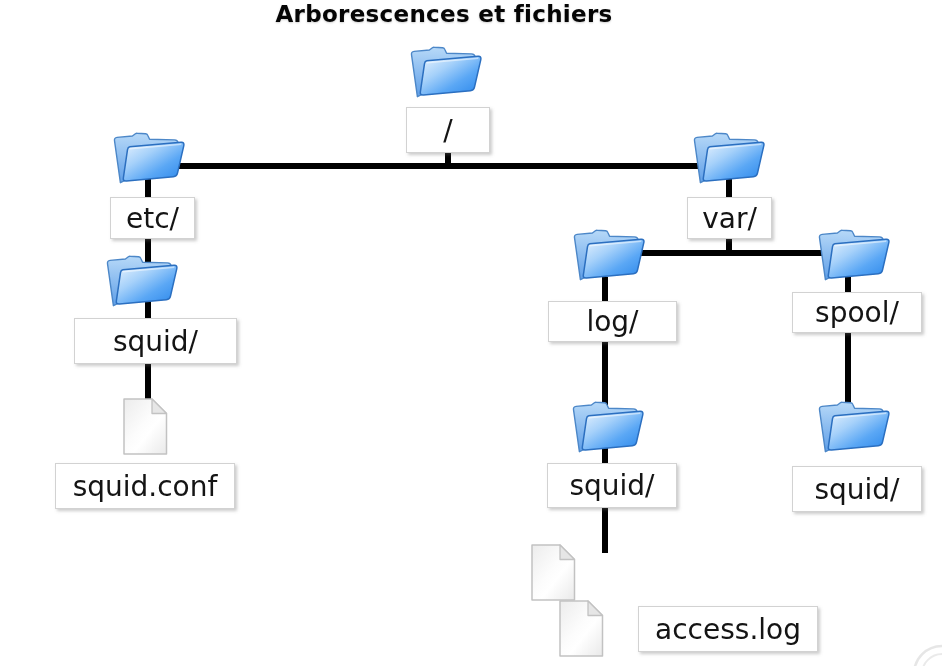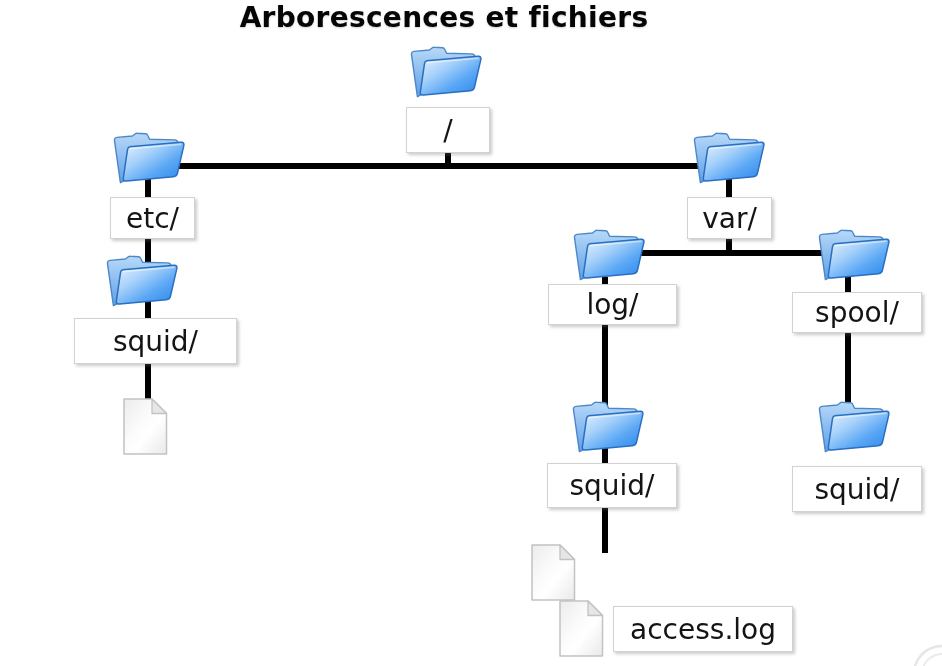--- a/index.html
+++ b/index.html
@@ -2,21 +2,21 @@
 <html><head>
 <meta charset="utf-8">
 <style>
   html,body{margin:0;padding:0;background:#fff;}
   .page{
     position:relative;width:942px;height:666px;background:#ffffff;
     overflow:hidden;font-family:"DejaVu Sans","Liberation Sans",sans-serif;
   }
   .title{
     position:absolute;left:24px;top:1px;width:840px;margin:0;
-    text-align:center;font-size:28px;font-weight:bold;color:#050505;
+    text-align:center;font-size:23px;font-weight:bold;color:#050505;
     letter-spacing:0.3px;text-shadow:0 1px 2px rgba(150,150,150,0.45);
   }
   .line{position:absolute;background:#000;}
   .label{
     position:absolute;box-sizing:border-box;background:#ffffff;
     border:1px solid #d2d2d2;box-shadow:2px 2px 3px rgba(110,110,110,0.35);
     display:flex;align-items:center;justify-content:center;
     font-size:28px;color:#141414;white-space:nowrap;
   }
   .icon{position:absolute;}
@@ -123,24 +123,25 @@
   <div class="icon" style="left:812px;top:399px;">
     <svg width="84" height="62">
         <use href="#sym-folder"></use>
       </svg>
   </div>
 
   <div class="label" style="left:406px;top:107px;width:84px;height:46px;">/</div>
   <div class="label" style="left:687px;top:197px;width:85px;height:42px;">var/</div>
   <div class="label" style="left:110px;top:197px;width:85px;height:42px;">etc/</div>
   <div class="label" style="left:74px;top:318px;width:163px;height:46px;">squid/</div>
-  <div class="label" style="left:548px;top:284px;width:129px;height:41px;">log/</div>
+  <div class="label" style="left:55px;top:463px;width:180px;height:46px;">squid.conf</div>
+  <div class="label" style="left:548px;top:301px;width:129px;height:41px;">log/</div>
   <div class="label" style="left:792px;top:292px;width:130px;height:41px;text-align:center;">spool/</div>
   <div class="label" style="left:547px;top:463px;width:130px;height:45px;">squid/</div>
-  <div class="label" style="left:613px;top:606px;width:180px;height:46px;text-align:center;">access.log</div>
+  <div class="label" style="left:638px;top:606px;width:180px;height:46px;text-align:center;">access.log</div>
   <div class="label" style="left:792px;top:466px;width:130px;height:46px;">squid/</div>
 
   <svg class="watermark" width="66" height="66">
     <circle cx="34" cy="34" r="28" fill="none" stroke="#d2d2d2" stroke-width="2.5"></circle>
     <circle cx="34" cy="34" r="20" fill="none" stroke="#dadada" stroke-width="2"></circle>
   </svg>
 
 </div>
 
 </body></html>

